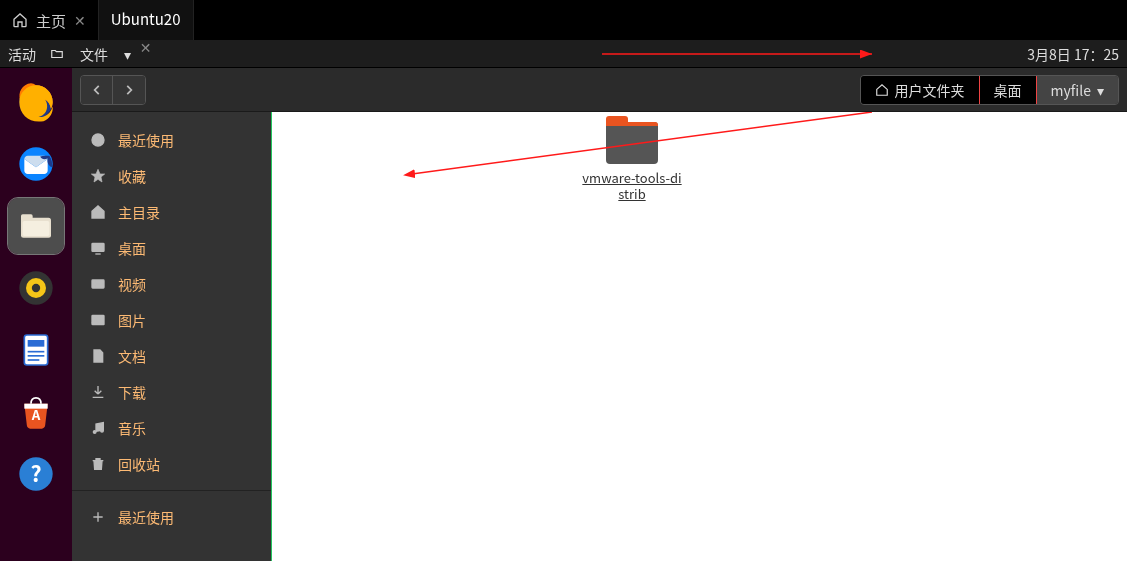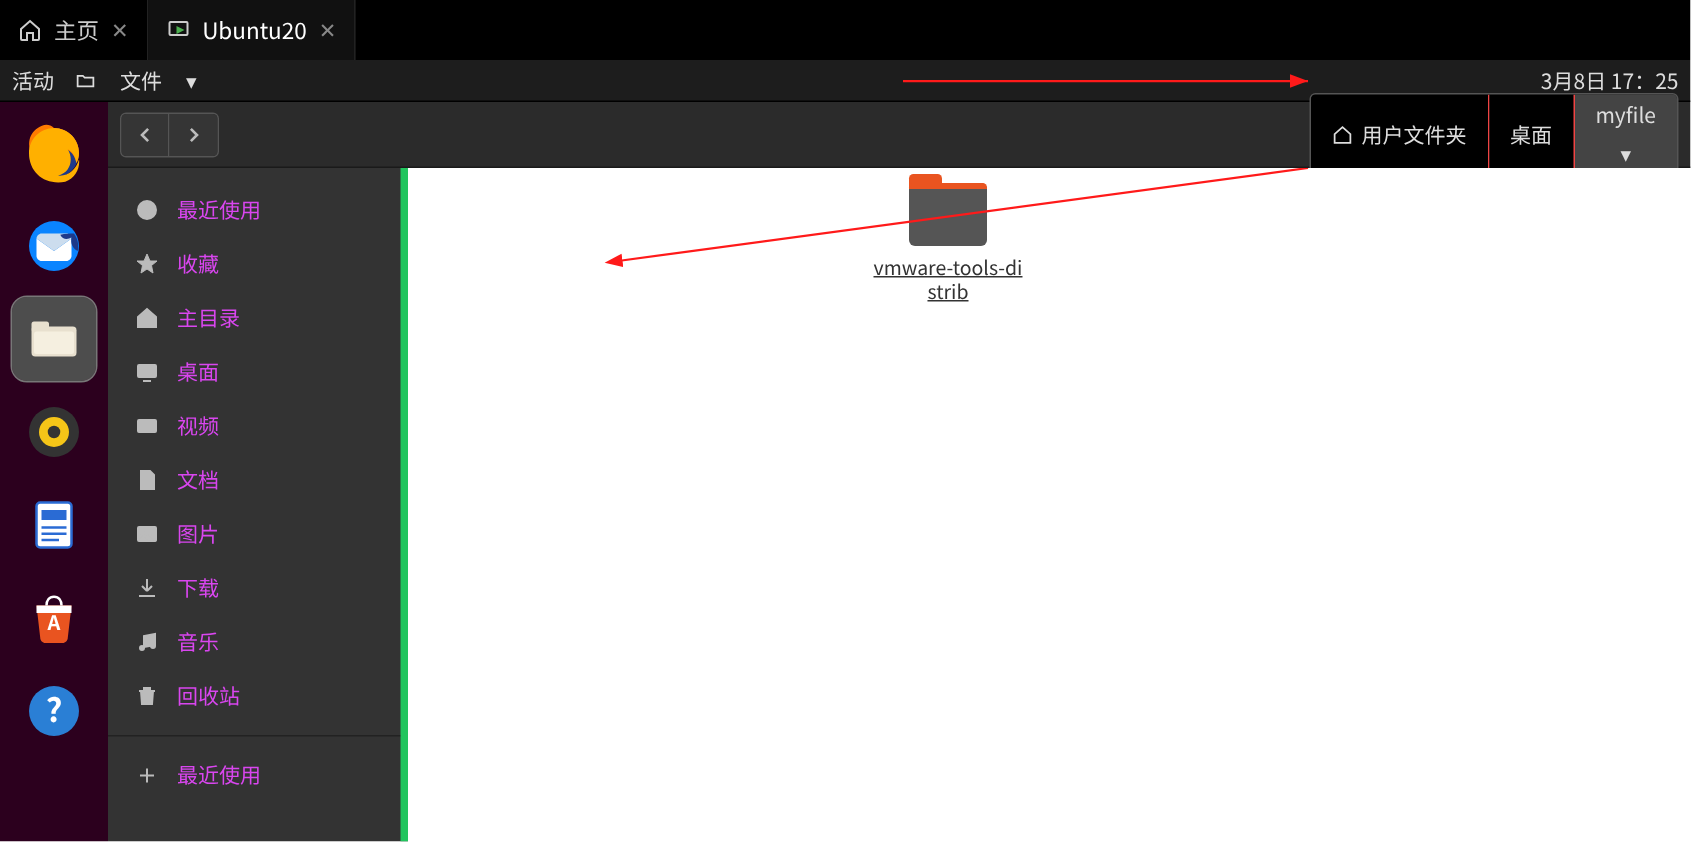--- a/index.html
+++ b/index.html
@@ -1,21 +1,21 @@
 <!DOCTYPE html>
 <html><head>
 <meta charset="utf-8">
 <style>
 * { box-sizing: border-box; margin: 0; padding: 0; font-family: "Noto Sans CJK SC", "Ubuntu", sans-serif; }
 body { width: 1127px; height: 561px; background: #fff; overflow: hidden; position: relative; }
 
 
 .vm-tabs { height: 40px; background: #000000; display: flex; align-items: stretch; }
 .vm-tab { display: flex; align-items: center; gap: 8px; padding: 0 12px; color: #ccc; font-size: 15px; border-right: 1px solid #222; cursor: pointer; }
-.vm-tab.active { background: #111; color: #fff; }
+.vm-tab.active { background: #111; color: #fff; flex-direction: column; }
 .vm-tab .close { color: #888; font-size: 14px; }
 .vm-tab svg { width:16px; height:16px; }
 
 
 .topbar { height: 28px; background: #1d1d1d; color: #ddd; display:flex; align-items:center; font-size:14px; padding: 0 8px; border-bottom:1px solid #000;}
 .topbar .left { display:flex; align-items:center; gap:14px;text-align:center;}
 .topbar .right { margin-left:auto; display:flex; gap:8px; }
 .topbar .menu-item { display:flex; align-items:center; gap:16px; cursor:pointer; }
 .topbar svg { width:14px; height:14px; }
 
@@ -27,25 +27,25 @@
 .dock-item svg { width:40px; height:40px; }
 
 
 .fm { flex:1; display:flex; flex-direction:column; }
 .fm-toolbar { height:44px; background:#2b2b2b; display:flex; align-items:center; padding:0 8px; gap:6px; color:#ddd; border-bottom:1px solid #1a1a1a;}
 .nav-btns { display:flex; border:1px solid #555; border-radius:4px; overflow:hidden; }
 .nav-btn { width:32px; height:28px; display:flex; align-items:center; justify-content:center; background:#353535; cursor:pointer; border-right:1px solid #555;}
 .nav-btn:last-child{border-right:none;}
 .breadcrumb { margin-left:auto; display:flex; border:1px solid #555; border-radius:4px; overflow:hidden;}
 .crumb { padding:4px 14px; font-size:14px; color:#ddd; background:#000000; border-right:1px solid #ef4444; display:flex; align-items:center; gap:6px; cursor:pointer;}
-.crumb:last-child{border-right:none; background:#444;flex-direction:column;}
+.crumb:last-child{border-right:none; background:#444;}
 .crumb svg{width:14px;height:14px;}
 
 .fm-body { flex:1; display:flex; }
-.sidebar { width:200px; background:#333; color:#d946ef; font-size:14px; padding:10px 0; overflow:auto; border-right:5px solid #22c55e;}
+.sidebar { width:200px; background:#333; color:#fdba74; font-size:14px; padding:10px 0; overflow:auto; border-right:1px solid #22c55e;}
 .sidebar-item { display:flex; align-items:center; gap:12px; padding:8px 18px; cursor:pointer; }
 .sidebar-item svg{width:16px;height:16px;fill:#bbb;stroke:#bbb;}
 .sidebar-sep{height:1px;background:#222;margin:8px 0;}
 
 .content { flex:1; background:#fff; position:relative; padding:20px; }
 .file { width:100px; text-align:center; font-size:13px; color:#333; position:absolute; left:310px; top:10px; word-break:break-all; line-height:1.2;text-decoration:underline;}
 .file .folder-ico { width:52px; height:42px; margin:0 auto 6px; background:#555; border-radius:4px; position:relative; }
 .file .folder-ico::before{content:"";position:absolute;top:-6px;left:0;width:22px;height:10px;background:#e95420;border-radius:3px 3px 0 0;}
 .file .folder-ico::after{content:"";position:absolute;top:0;left:0;right:0;height:4px;background:#e95420;border-radius:3px 3px 0 0;}
 
@@ -207,32 +207,32 @@
         </div>
         <div class="sidebar-item">
           <svg viewBox="0 0 24 24" fill="none" stroke-width="2">
               <rect x="3" y="6" width="18" height="12" rx="1"></rect>
               <path d="M7 6v12M17 6v12M3 12h18"></path>
             </svg>
           <span>视频</span>
         </div>
         <div class="sidebar-item">
           <svg viewBox="0 0 24 24" fill="none" stroke-width="2">
-              <path d="M6 3h9l4 4v14H6z"></path>
-              <path d="M14 3v5h5"></path>
-            </svg>
-          <span>文档</span>
-        </div>
-        <div class="sidebar-item">
-          <svg viewBox="0 0 24 24" fill="none" stroke-width="2">
               <rect x="3" y="5" width="18" height="14" rx="1"></rect>
               <circle cx="9" cy="10" r="2"></circle>
               <path d="M3 17l5-5 4 4 3-3 6 6"></path>
             </svg>
           <span>图片</span>
+        </div>
+        <div class="sidebar-item">
+          <svg viewBox="0 0 24 24" fill="none" stroke-width="2">
+              <path d="M6 3h9l4 4v14H6z"></path>
+              <path d="M14 3v5h5"></path>
+            </svg>
+          <span>文档</span>
         </div>
         <div class="sidebar-item">
           <svg viewBox="0 0 24 24" fill="none" stroke-width="2">
               <path d="M12 3v12m0 0l-5-5m5 5l5-5M4 20h16"></path>
             </svg>
           <span>下载</span>
         </div>
         <div class="sidebar-item">
           <svg viewBox="0 0 24 24" fill="none" stroke-width="2">
               <path d="M9 18V6l11-2v12"></path>

